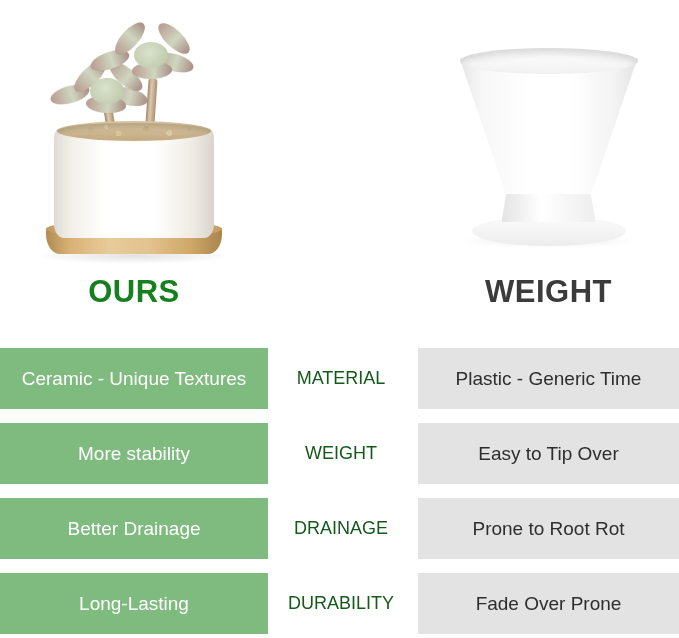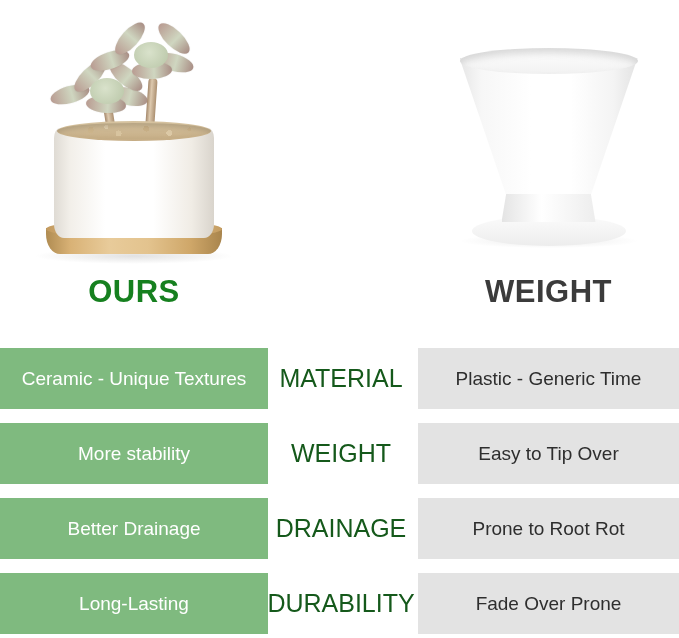--- a/index.html
+++ b/index.html
@@ -286,21 +286,21 @@
   .cell-ours {
     left: 0;
     width: 268px;
     background: #7fba7f;
     color: #ffffff;
   }
   .cell-feature {
     left: 268px;
     width: 146px;
     color: #15591b;
-    font-size: 25px;
+    font-size: 18px;
     background: transparent;
   }
   .cell-others {
     left: 418px;
     width: 261px;
     background: #e3e3e3;
     color: #2e2e2e;
   }
 </style>
 </head>

